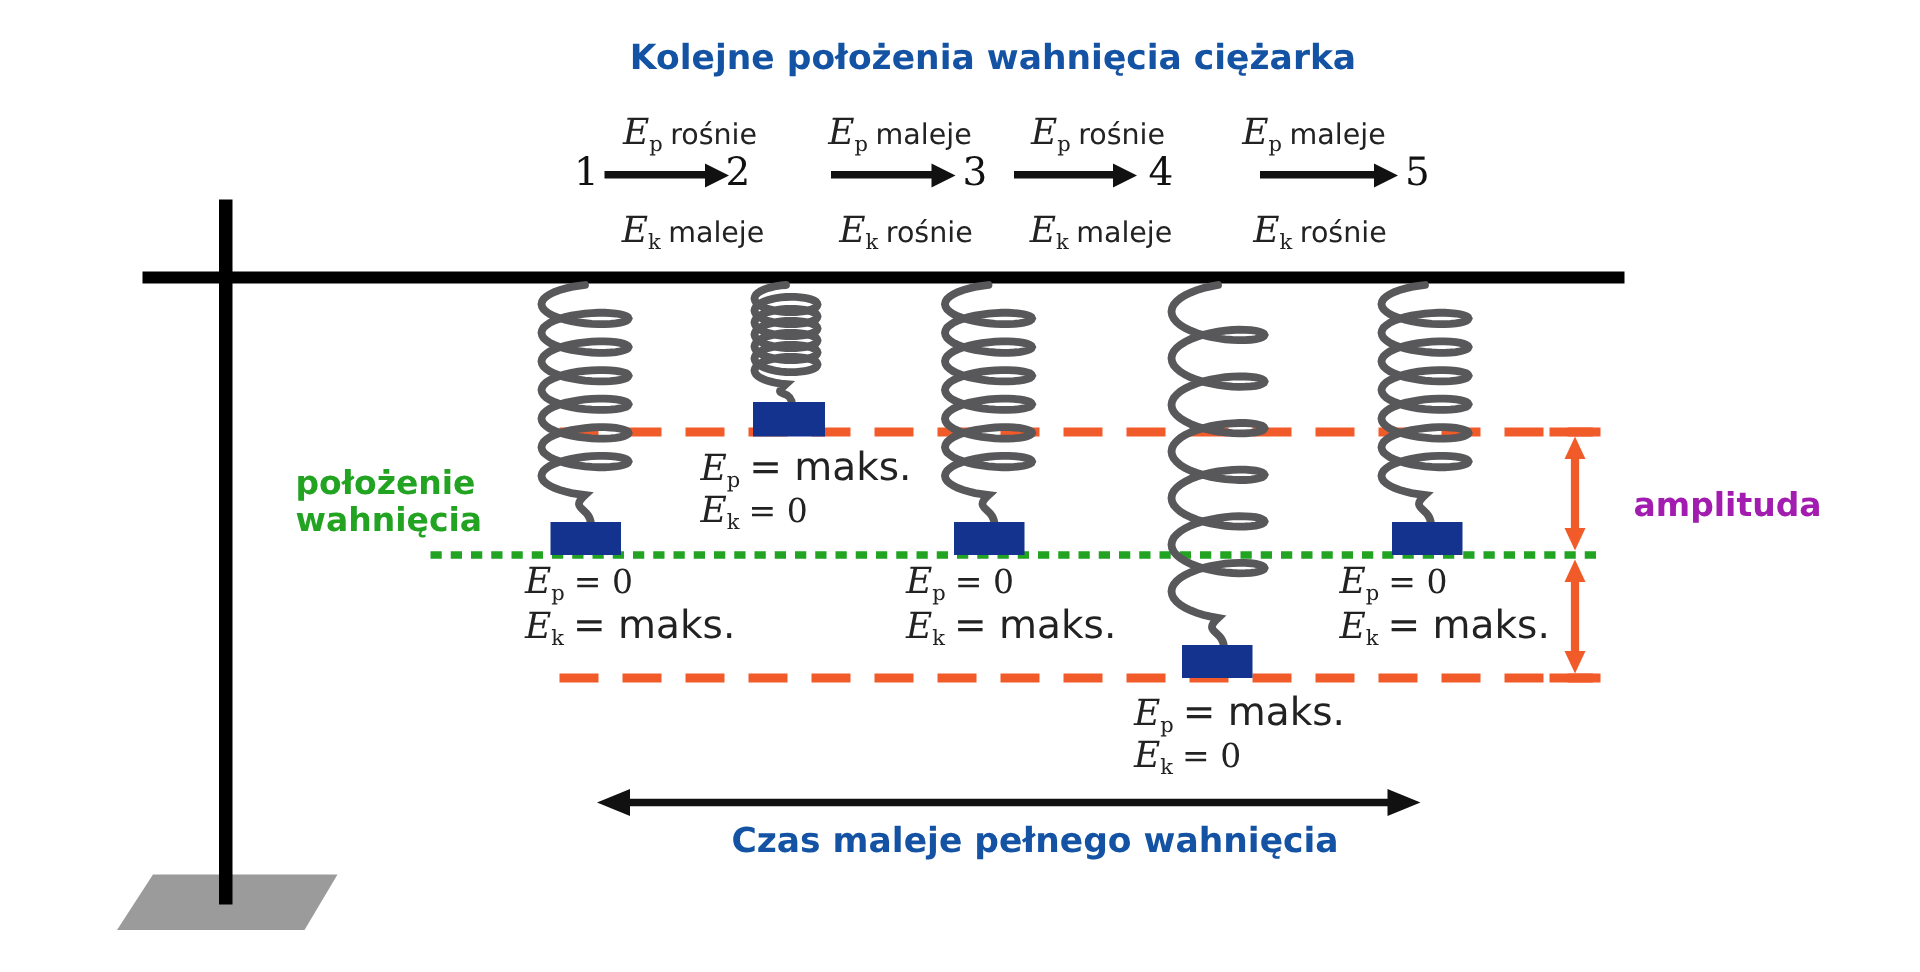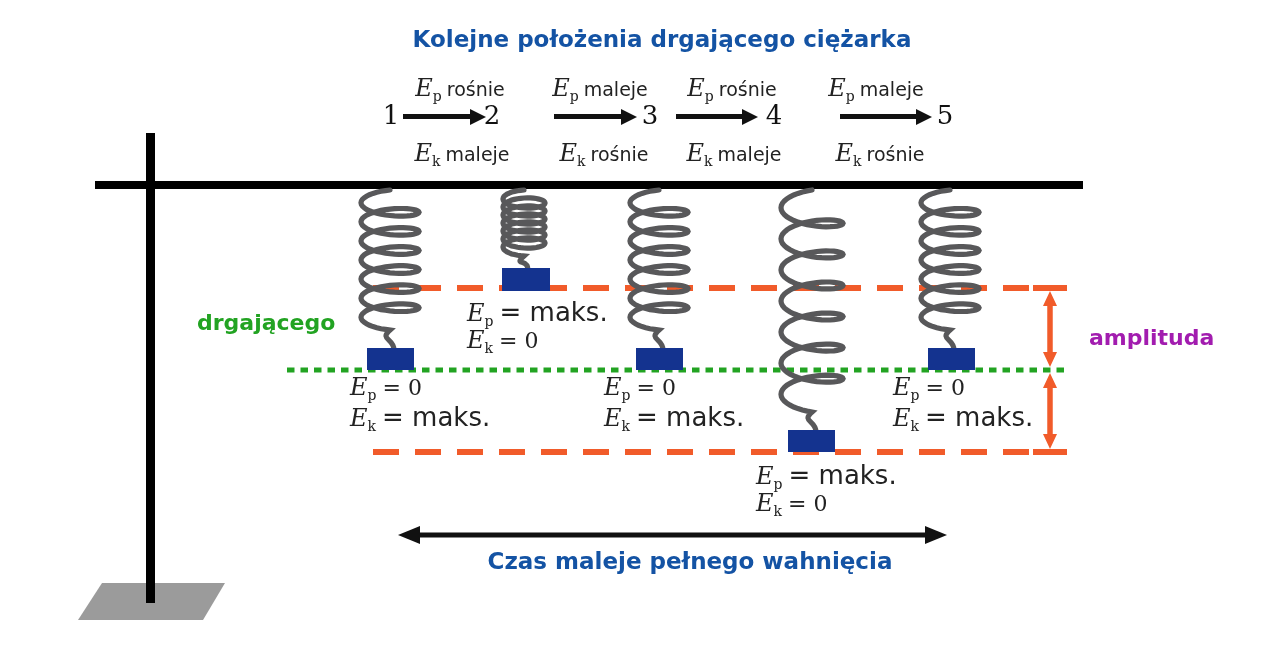--- a/index.html
+++ b/index.html
@@ -66,21 +66,21 @@
     <line x1="1033" y1="452" x2="1067" y2="452" stroke-width="6"></line>
   </g>
 
   <g stroke="#111" fill="#111">
     <line x1="414" y1="535" x2="931" y2="535" stroke-width="5"></line>
     <polygon points="398,535 420,526 420,544" stroke="none"></polygon>
     <polygon points="947,535 925,526 925,544" stroke="none"></polygon>
   </g>
 </svg>
 
-<div class="abs cx title" style="left:662px;top:26px;">Kolejne położenia drgającego ciężarka</div>
+<div class="abs cx title" style="left:662px;top:26px;">Kolejne położenia wahnięcia ciężarka</div>
 
 <span class="abs cx seq-num" style="left:391px;top:100px;">1</span>
 <span class="abs cx seq-num" style="left:492px;top:100px;">2</span>
 <span class="abs cx seq-num" style="left:650px;top:100px;">3</span>
 <span class="abs cx seq-num" style="left:774px;top:100px;">4</span>
 <span class="abs cx seq-num" style="left:945px;top:100px;">5</span>
 
 <div class="arrow" style="left:403px;top:114px;width:68px;"></div>
 <div class="arrow" style="left:554px;top:114px;width:68px;"></div>
 <div class="arrow" style="left:676px;top:114px;width:67px;"></div>
@@ -127,16 +127,17 @@
 <div class="abs" style="left:756px;top:460px;">
   <div class="energy-line"><span class="E">E</span><sub>p</sub><span class="val-sans">=  maks.</span></div>
   <div class="energy-line"><span class="E">E</span><sub>k</sub><span class="val-serif">=  0</span></div>
 </div>
 <div class="abs" style="left:893px;top:373px;">
   <div class="energy-line"><span class="E">E</span><sub>p</sub><span class="val-serif">=  0</span></div>
   <div class="energy-line"><span class="E">E</span><sub>k</sub><span class="val-sans">=  maks.</span></div>
 </div>
 
 <div class="abs green-label" style="left:197px;top:310px;">
-  <div>drgającego</div>
+  <div>położenie</div>
+  <div>wahnięcia</div>
 </div>
 <div class="abs orange-label" style="left:1089px;top:325px;">amplituda</div>
 <div class="abs cx blue-label" style="left:690px;top:548px;">Czas maleje pełnego wahnięcia</div>
 
 </body></html>

